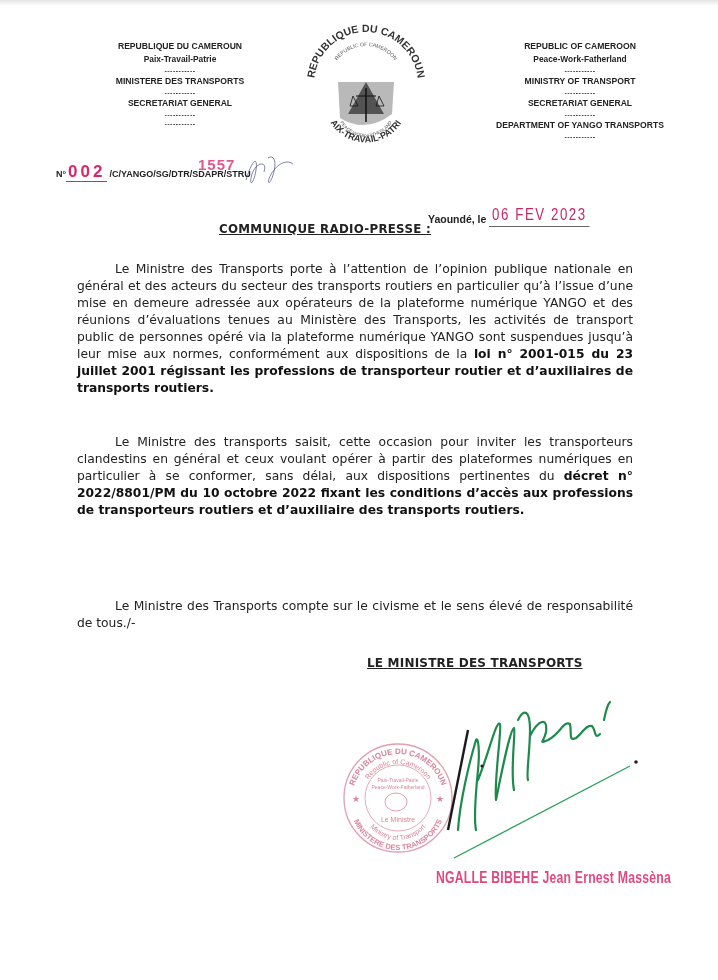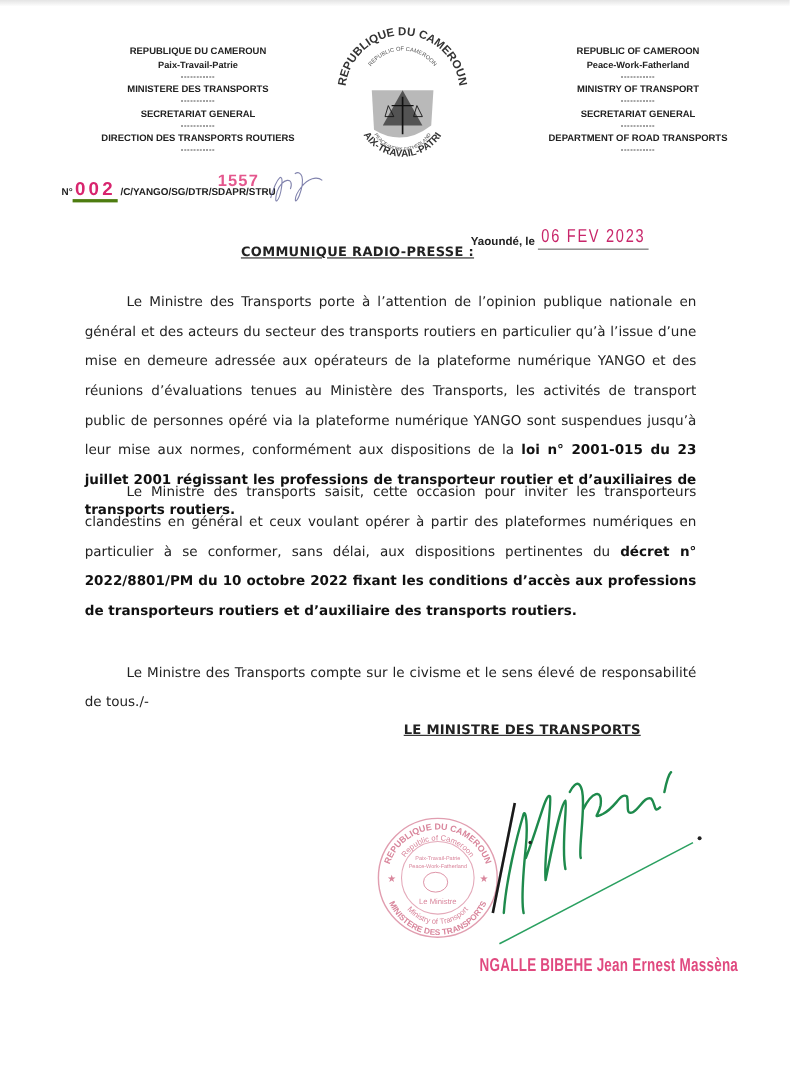--- a/index.html
+++ b/index.html
@@ -9,32 +9,32 @@
 
   .hdr-col { position: absolute; top: 40px; text-align: center; font-family: "Liberation Sans", sans-serif; font-weight: bold; font-size: 8.6px; line-height: 13px; color: #222; }
   .hdr-col .sub { font-weight: bold; font-size: 8.4px; }
   .hdr-col .dots { letter-spacing: 0.5px; font-size: 7px; line-height: 9px; color: #444; }
   .hdr-left { left: 70px; width: 220px; }
   .hdr-right { left: 475px; width: 210px; }
 
   .emblem { position: absolute; left: 300px; top: 22px; width: 132px; height: 132px; }
 
   .ref { position: absolute; left: 56px; top: 162px; font-family: "Liberation Sans", sans-serif; font-size: 9px; font-weight: bold; color: #222; white-space: nowrap; }
-  .ref .num { color: #d8256e; font-size: 17px; letter-spacing: 3px; font-weight: bold; border-bottom: 3px solid #4d7c0f; padding: 0 2px; }
+  .ref .num { color: #d8256e; font-size: 17px; letter-spacing: 3px; font-weight: bold; border-bottom: 1px solid #4d7c0f; padding: 0 2px; }
   .ref .stamp2 { color: #e03a7a; font-size: 15px; font-weight: bold; position: absolute; left: 95px; top: -6px; letter-spacing: 1px; opacity: 0.85; margin-left: 47px; }
   .ref .code { margin-left: 2px; }
   .ref-sign { position: absolute; left: 238px; top: 150px; width: 60px; height: 40px; }
 
   .place-date { position: absolute; left: 428px; top: 160px; white-space: nowrap; font-family: "Liberation Sans", sans-serif; font-weight: bold; font-size: 10.5px; color: #222; margin-top: 48px; }
   .place-date .date { display: inline-block; color: #c8266a; font-family: "Liberation Sans Narrow", "Liberation Sans", sans-serif; font-size: 17px; font-weight: normal; letter-spacing: 2px; border-bottom: 1px solid #666; padding: 0 4px 1px 4px; transform: scaleX(0.78); transform-origin: left; position: relative; top: -3px; }
 
   .title { position: absolute; left: 0; width: 650px; top: 222px; text-align: center; font-family: "DejaVu Sans", sans-serif; font-weight: bold; font-size: 11.8px; text-decoration: underline; color: #222; letter-spacing: 0.3px; }
   .title span { position: relative; left: 0px; }
 
-  .para { position: absolute; left: 77px; width: 556px; font-family: "DejaVu Sans", sans-serif; font-size: 12.3px; line-height: 27px; text-align: justify; color: #222; text-indent: 38px; }
+  .para { position: absolute; left: 77px; width: 556px; font-family: "DejaVu Sans", sans-serif; font-size: 12.3px; line-height: 17px; text-align: justify; color: #222; text-indent: 38px; }
   .para b { font-weight: bold; color: #111; }
   .p1 { top: 261px; }
   .p2 { top: 434px; }
   .p3 { top: 598px; }
 
   .signer-title { position: absolute; left: 367px; top: 656px; font-family: "DejaVu Sans", sans-serif; font-weight: bold; font-size: 12px; text-decoration: underline; color: #222; letter-spacing: 0.2px; }
 
   .seal { position: absolute; left: 340px; top: 740px; width: 115px; height: 115px; }
   .signature { position: absolute; left: 430px; top: 680px; width: 240px; height: 180px; }
   .signer-name { position: absolute; left: 436px; top: 868px; font-family: "Liberation Sans", sans-serif; font-weight: bold; font-size: 17px; color: #e0497f; transform: scaleX(0.72); transform-origin: left; white-space: nowrap; letter-spacing: 0.3px; }
@@ -45,21 +45,20 @@
 <div class="top-shadow"></div>
 
 <div class="hdr-col hdr-left">
   <div>REPUBLIQUE DU CAMEROUN</div>
   <div class="sub">Paix-Travail-Patrie</div>
   <div class="dots">-----------</div>
   <div>MINISTERE DES TRANSPORTS</div>
   <div class="dots">-----------</div>
   <div>SECRETARIAT GENERAL</div>
   <div class="dots">-----------</div>
-  <div>DIRECTION DES TRANSPORTS ROUTIERS</div>
   <div class="dots">-----------</div>
 </div>
 
 <svg class="emblem" viewBox="0 0 132 132">
   <defs>
     <path id="arcTop" d="M 14 62 A 52 52 0 0 1 118 62"></path>
     <path id="arcTopInner" d="M 30 60 A 36 36 0 0 1 102 60"></path>
     <path id="arcBot" d="M 30 100 A 42 42 0 0 0 102 100"></path>
     <path id="arcBotSmall" d="M 40 100 A 30 30 0 0 0 92 100"></path>
   </defs>
@@ -76,21 +75,21 @@
 </svg>
 
 <div class="hdr-col hdr-right">
   <div>REPUBLIC OF CAMEROON</div>
   <div class="sub">Peace-Work-Fatherland</div>
   <div class="dots">-----------</div>
   <div>MINISTRY OF TRANSPORT</div>
   <div class="dots">-----------</div>
   <div>SECRETARIAT GENERAL</div>
   <div class="dots">-----------</div>
-  <div>DEPARTMENT OF ROAD TRANSPORTS</div>
+  <div>DEPARTMENT OF YANGO TRANSPORTS</div>
   <div class="dots">-----------</div>
 </div>
 
 <div class="ref">
   <span>N°</span><span class="num">002</span><span class="code">/C/YANGO/SG/DTR/SDAPR/STRU</span>
   <span class="stamp2">1557</span>
 </div>
 <svg class="ref-sign" viewBox="0 0 60 40">
   <path d="M 8 30 C 14 10, 20 5, 18 20 C 16 34, 10 38, 14 24 C 18 12, 30 10, 26 22 M 30 8 C 36 4, 40 12, 34 28 C 30 38, 28 30, 36 20 C 42 12, 50 10, 55 14" fill="none" stroke="#4b4f8a" stroke-width="1" opacity="0.7"></path>
 </svg>

